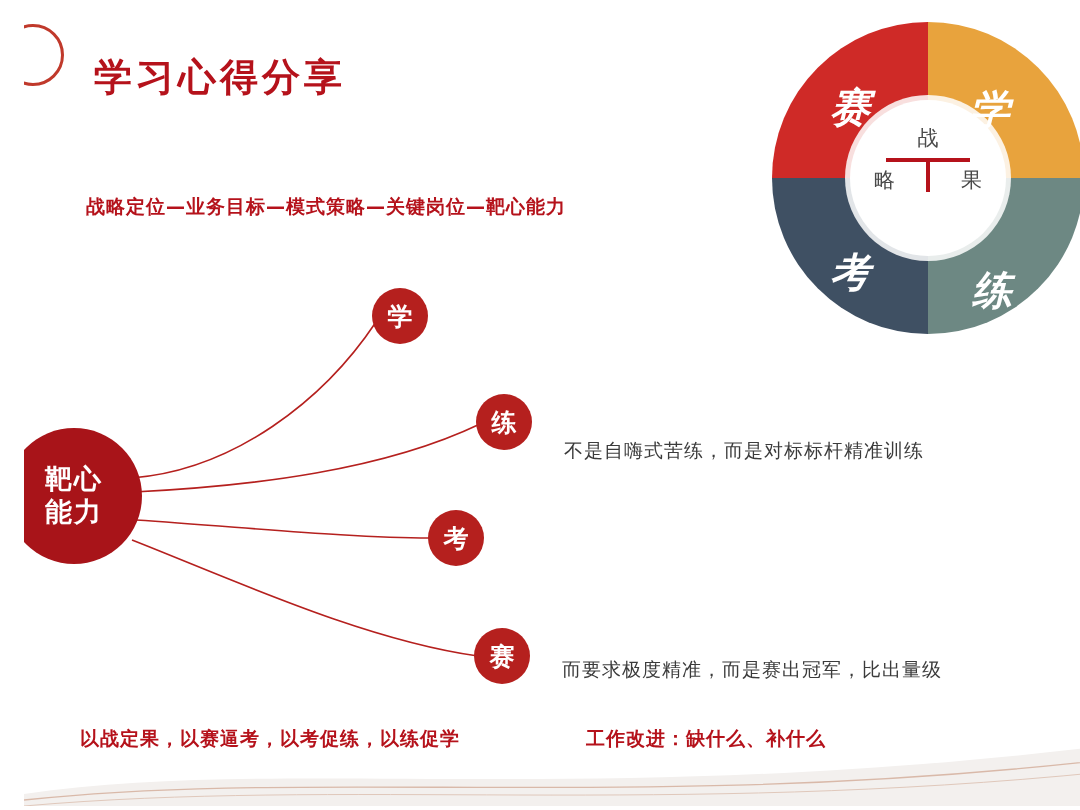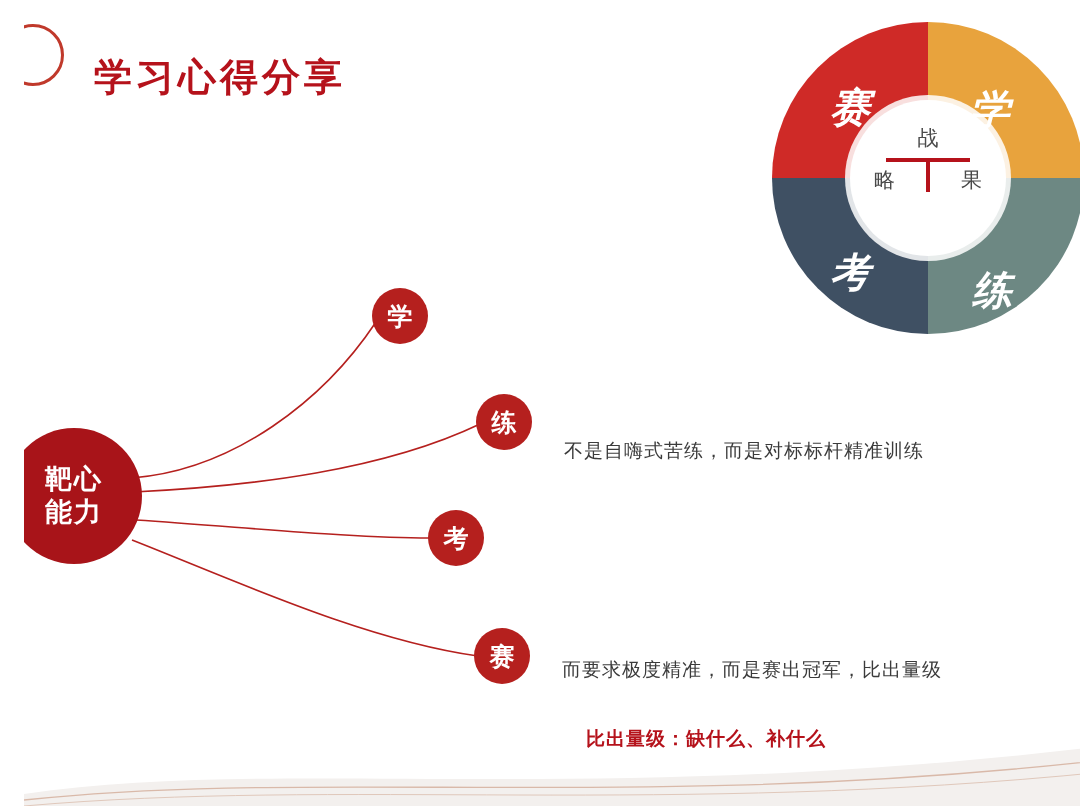--- a/index.html
+++ b/index.html
@@ -224,20 +224,21 @@
   }
 </style>
 </head>
 <body>
 
 <div id="slide">
 
   <div class="ring-mark"></div>
   <div class="title">学习心得分享</div>
 
+  <div class="strategy-line">战略定位—业务目标—模式策略—关键岗位—靶心能力</div>
 
   <div class="wheel">
     <div class="quad q-tl"></div>
     <div class="quad q-tr"></div>
     <div class="quad q-bl"></div>
     <div class="quad q-br"></div>
 
     <div class="qlabel l-tl">赛</div>
     <div class="qlabel l-tr">学</div>
     <div class="qlabel l-bl">考</div>
@@ -271,21 +272,22 @@
   <div class="node n1">学</div>
 
   <div class="node n2">练</div>
   <div class="node-text t2">不是自嗨式苦练，而是对标标杆精准训练</div>
 
   <div class="node n3">考</div>
 
   <div class="node n4">赛</div>
   <div class="node-text t4">而要求极度精准，而是赛出冠军，比出量级</div>
 
-  <div class="footer-right">比出量级：缺什么、补什么</div>
+  <div class="footer-left">以战定果，以赛逼考，以考促练，以练促学</div>
+  <div class="footer-right">工作改进：缺什么、补什么</div>
 
   <svg class="bottom-swoosh" viewBox="0 0 1080 90" preserveAspectRatio="none">
     <path d="M0 78 C 260 40, 560 92, 1080 30 L1080 90 L0 90 Z" fill="#f3f0ee"></path>
     <path d="M0 84 C 300 52, 620 96, 1080 44" stroke="#d9b9a9" stroke-width="1.3" fill="none"></path>
     <path d="M0 90 C 320 62, 640 100, 1080 56" stroke="#e0c8bb" stroke-width="1" fill="none"></path>
   </svg>
 
 </div>
 
 </body></html>

